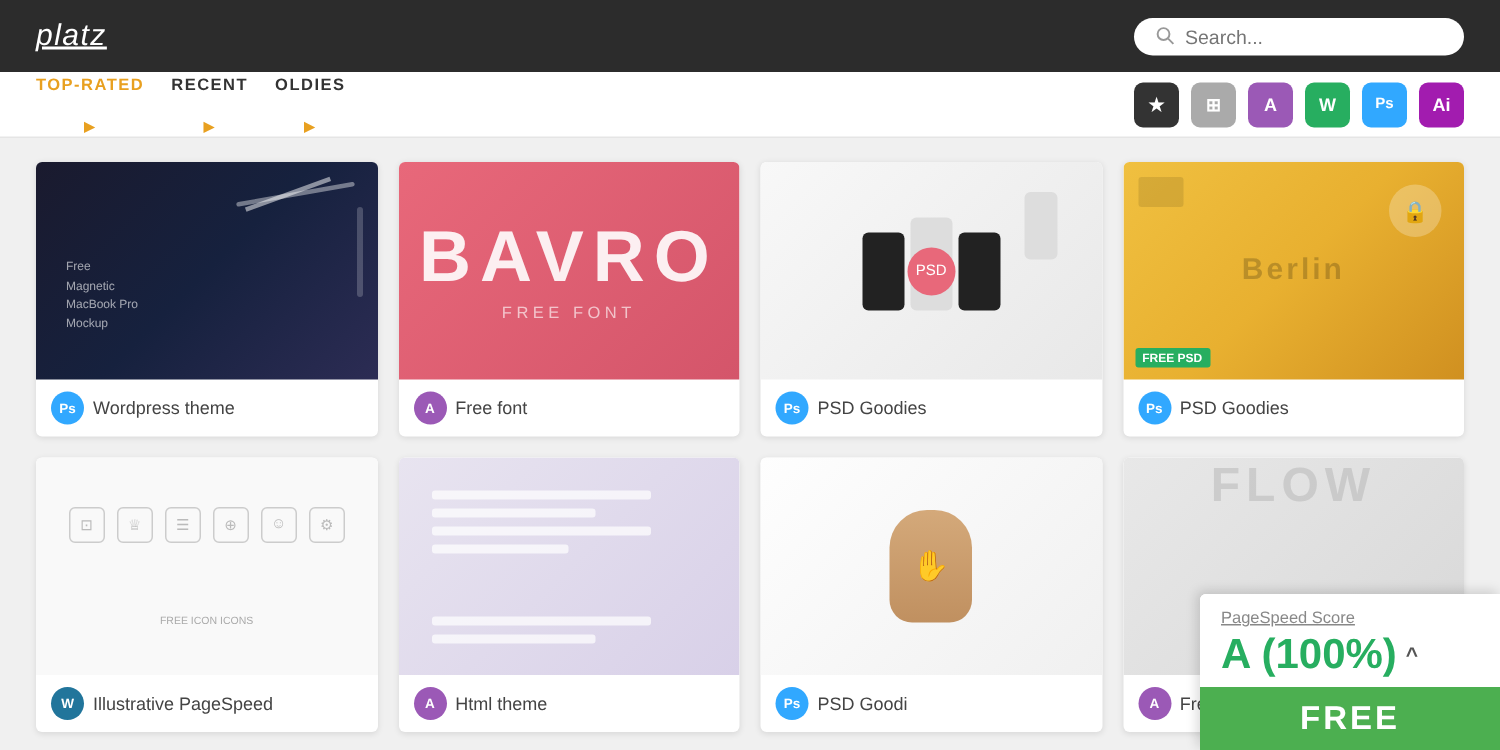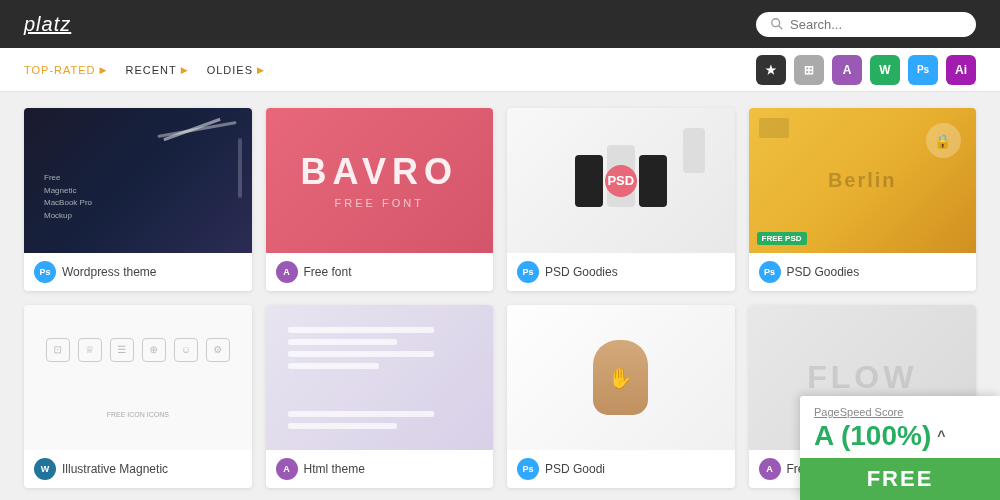--- a/index.html
+++ b/index.html
@@ -61,28 +61,29 @@
       justify-content: space-between;
       padding: 0 24px;
     }
     .nav-tabs {
       display: flex;
       align-items: center;
       gap: 18px;
     }
     .nav-tab {
       font-size: 11px;
-      font-weight: 400;
+      font-weight: 700;
       letter-spacing: 1px;
       text-transform: uppercase;
       color: #333;
       cursor: pointer;
       display: flex;
       align-items: center;
-      gap: 4px;
+      gap: 16px;
+      flex-direction: column;
     }
     .nav-tab.active {
       color: #e8a020;
     }
     .nav-tab .arrow {
       font-size: 9px;
       color: #e8a020;
     }
     .filter-icons {
       display: flex;
@@ -177,21 +178,21 @@
     .img-pink {
       background: linear-gradient(135deg, #e8687a 0%, #d4556a 100%);
       display: flex;
       align-items: center;
       justify-content: center;
     }
     .bavro-text {
       text-align: center;
       color: rgba(255,255,255,0.9);
     }
-    .bavro-text .big { font-size: 36px; font-weight: 900; letter-spacing: 6px; display: block; }
+    .bavro-text .big { font-size: 48px; font-weight: 900; letter-spacing: 6px; display: block; }
     .bavro-text .small { font-size: 11px; letter-spacing: 3px; opacity: 0.7; }
     .img-phones {
       background: linear-gradient(135deg, #f8f8f8 0%, #e8e8e8 100%);
       display: flex;
       align-items: center;
       justify-content: center;
       gap: 4px;
       position: relative;
     }
     .phone-mock {
@@ -202,22 +203,22 @@
       flex-shrink: 0;
     }
     .phone-mock.light { background: #ddd; }
     .psd-badge-overlay {
       position: absolute;
       top: 50%;
       left: 50%;
       transform: translate(-50%, -50%);
       background: #e8687a;
       color: #fff;
-      font-size: 13px;
-      font-weight: 700;
+      font-size: 10px;
+      font-weight: 400;
       width: 32px;
       height: 32px;
       border-radius: 50%;
       display: flex;
       align-items: center;
       justify-content: center;
     }
     .img-berlin {
       background: linear-gradient(135deg, #f0c040 0%, #e8b030 50%, #d09020 100%);
       display: flex;
@@ -286,21 +287,20 @@
     .html-line.medium { width: 80%; }
     .img-psd-goods {
       background: linear-gradient(135deg, #fefefe 0%, #f0f0f0 100%);
       display: flex;
       align-items: center;
       justify-content: center;
     }
     .img-free {
       background: linear-gradient(135deg, #e8e8e8 0%, #d8d8d8 100%);
       display: flex;
-      align-items: center;
       justify-content: center;
     }
     .flow-text {
       font-size: 32px;
       font-weight: 900;
       color: rgba(180,180,180,0.5);
       letter-spacing: 4px;
     }
 
     
@@ -451,21 +451,21 @@
         <div class="icon-placeholder">⊡</div>
         <div class="icon-placeholder">♕</div>
         <div class="icon-placeholder">☰</div>
         <div class="icon-placeholder">⊕</div>
         <div class="icon-placeholder">☺</div>
         <div class="icon-placeholder">⚙</div>
         <div style="width:100%;margin-top:8px;font-size:7px;color:#aaa;text-align:center;">FREE ICON ICONS</div>
       </div>
       <div class="card-footer">
         <div class="tag-badge tag-wp">W</div>
-        <span>Illustrative Magnetic</span>
+        <span>Illustrative PageSpeed</span>
       </div>
     </div>
 
     <div class="card">
       <div class="card-image img-html">
         <div class="html-lines">
           <div class="html-line medium"></div>
           <div class="html-line short"></div>
           <div class="html-line medium"></div>
           <div class="html-line" style="width:50%;"></div>

